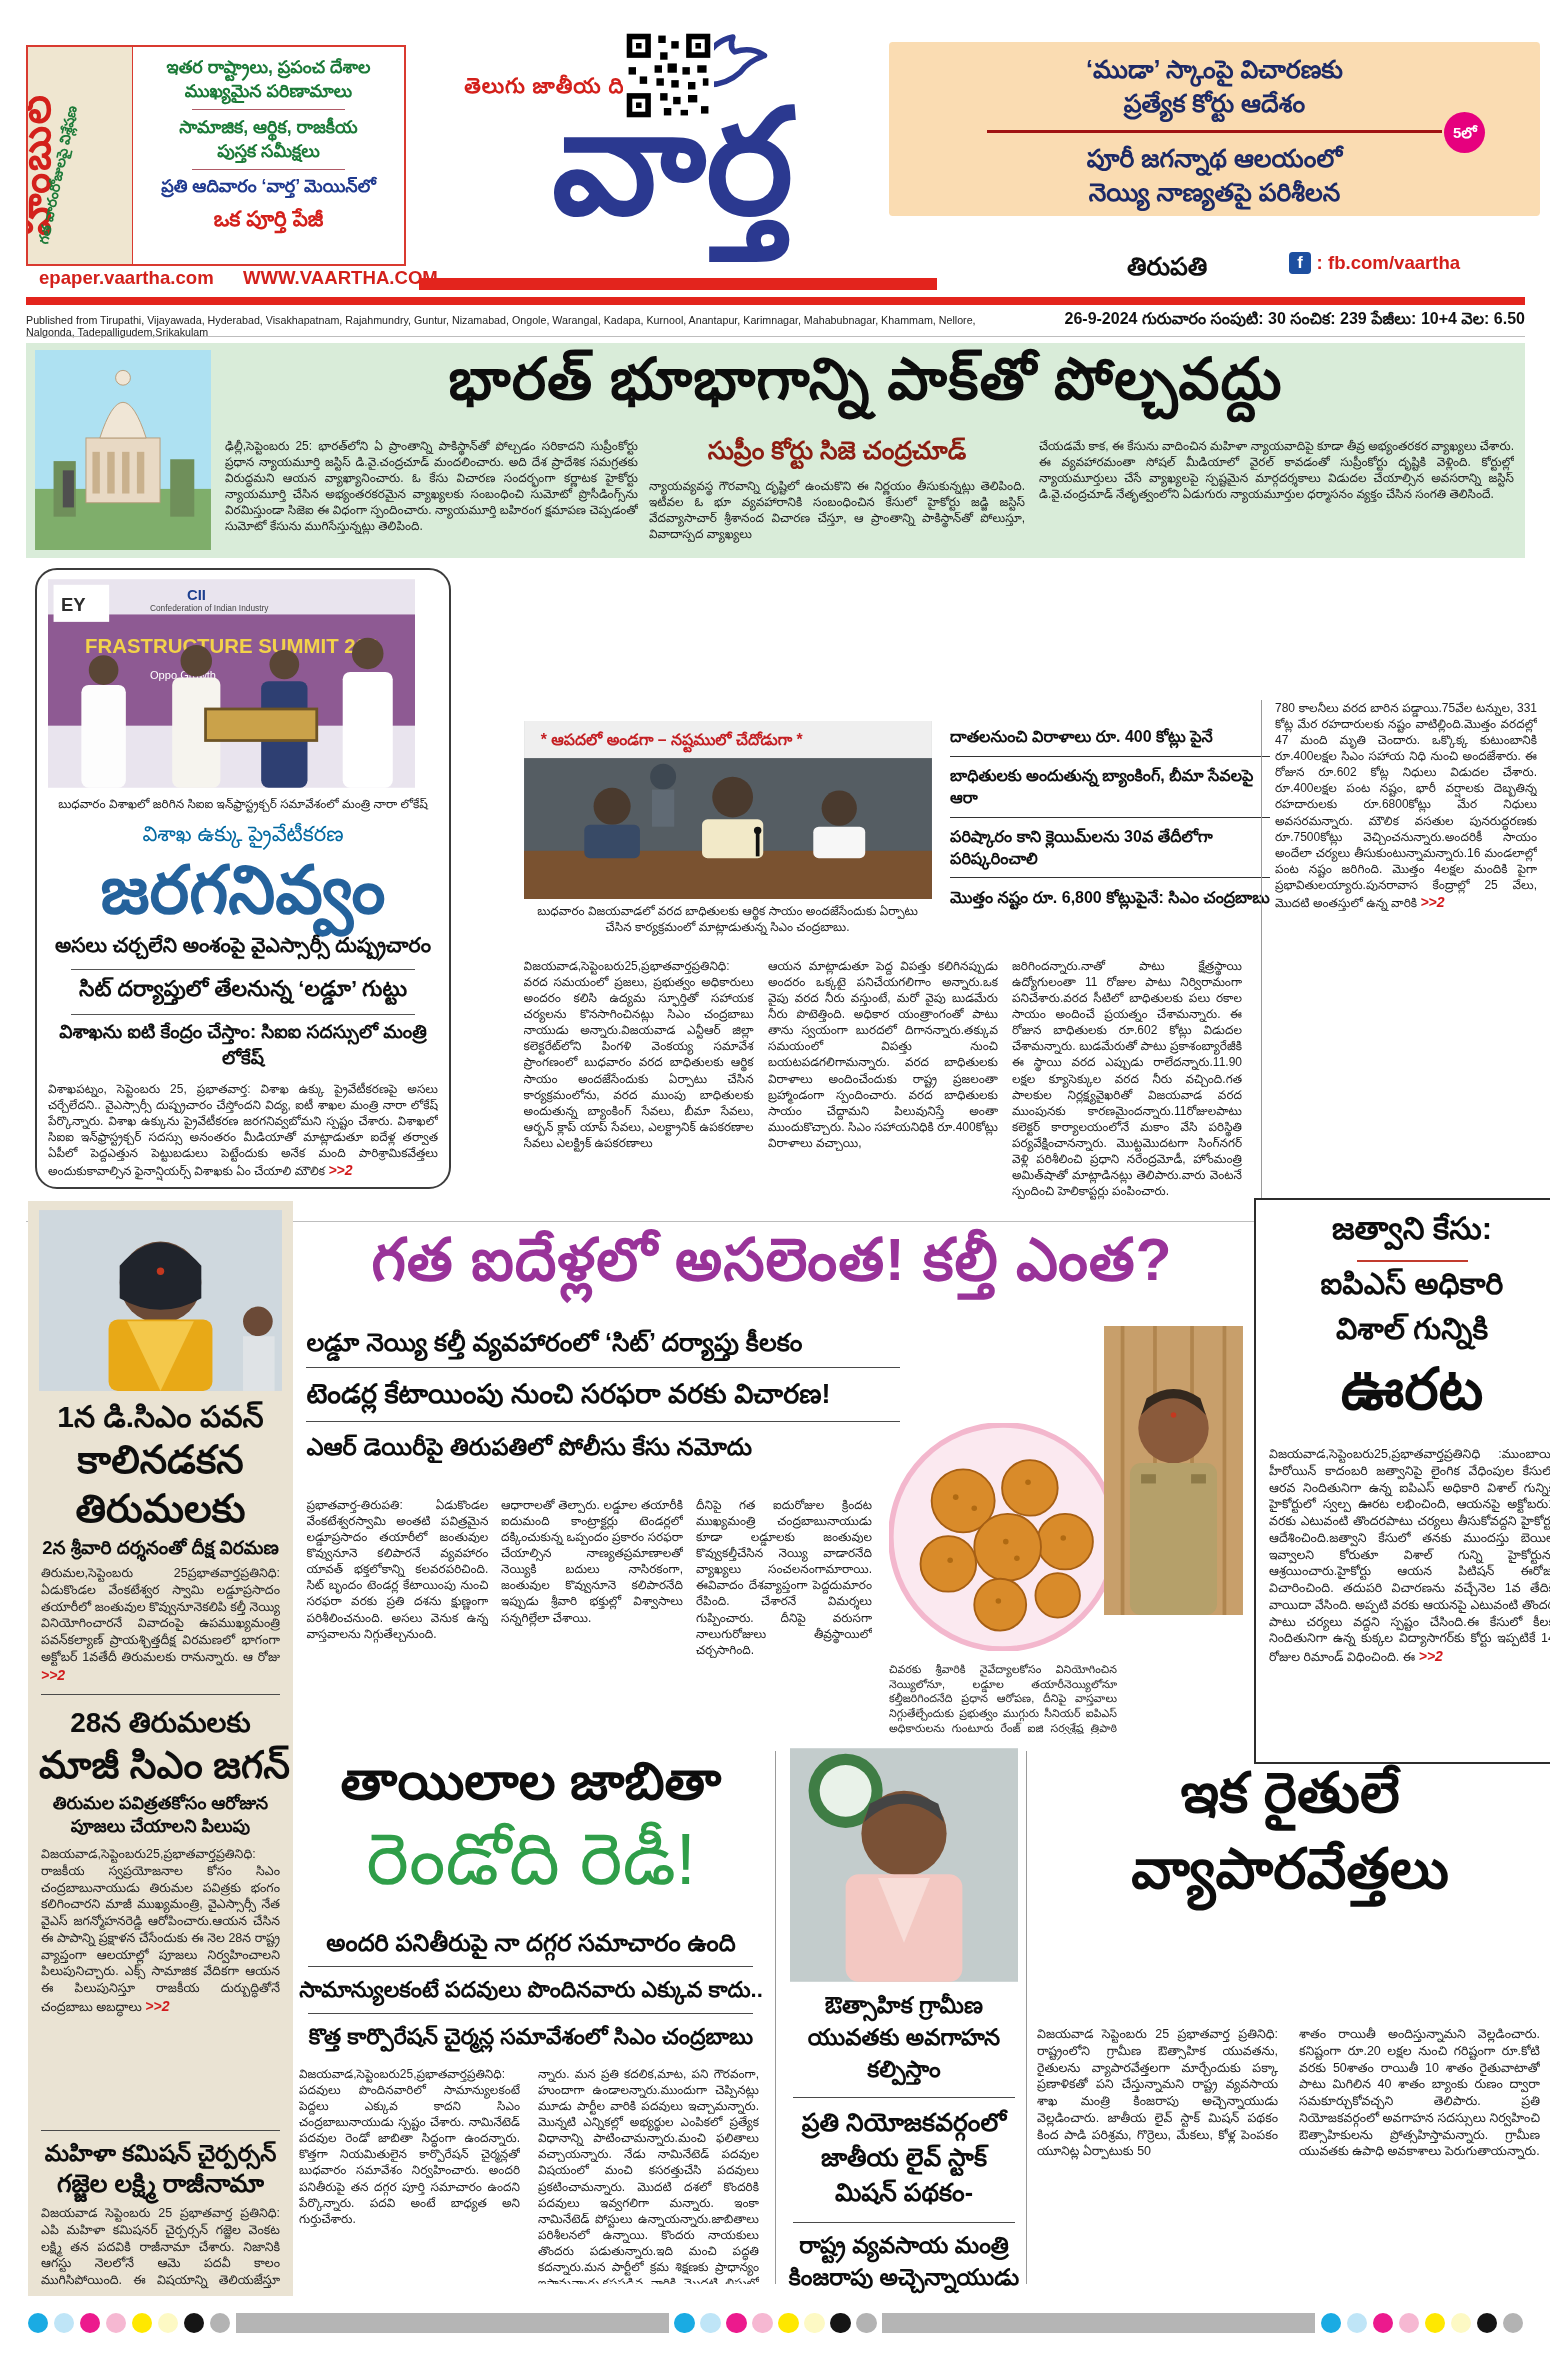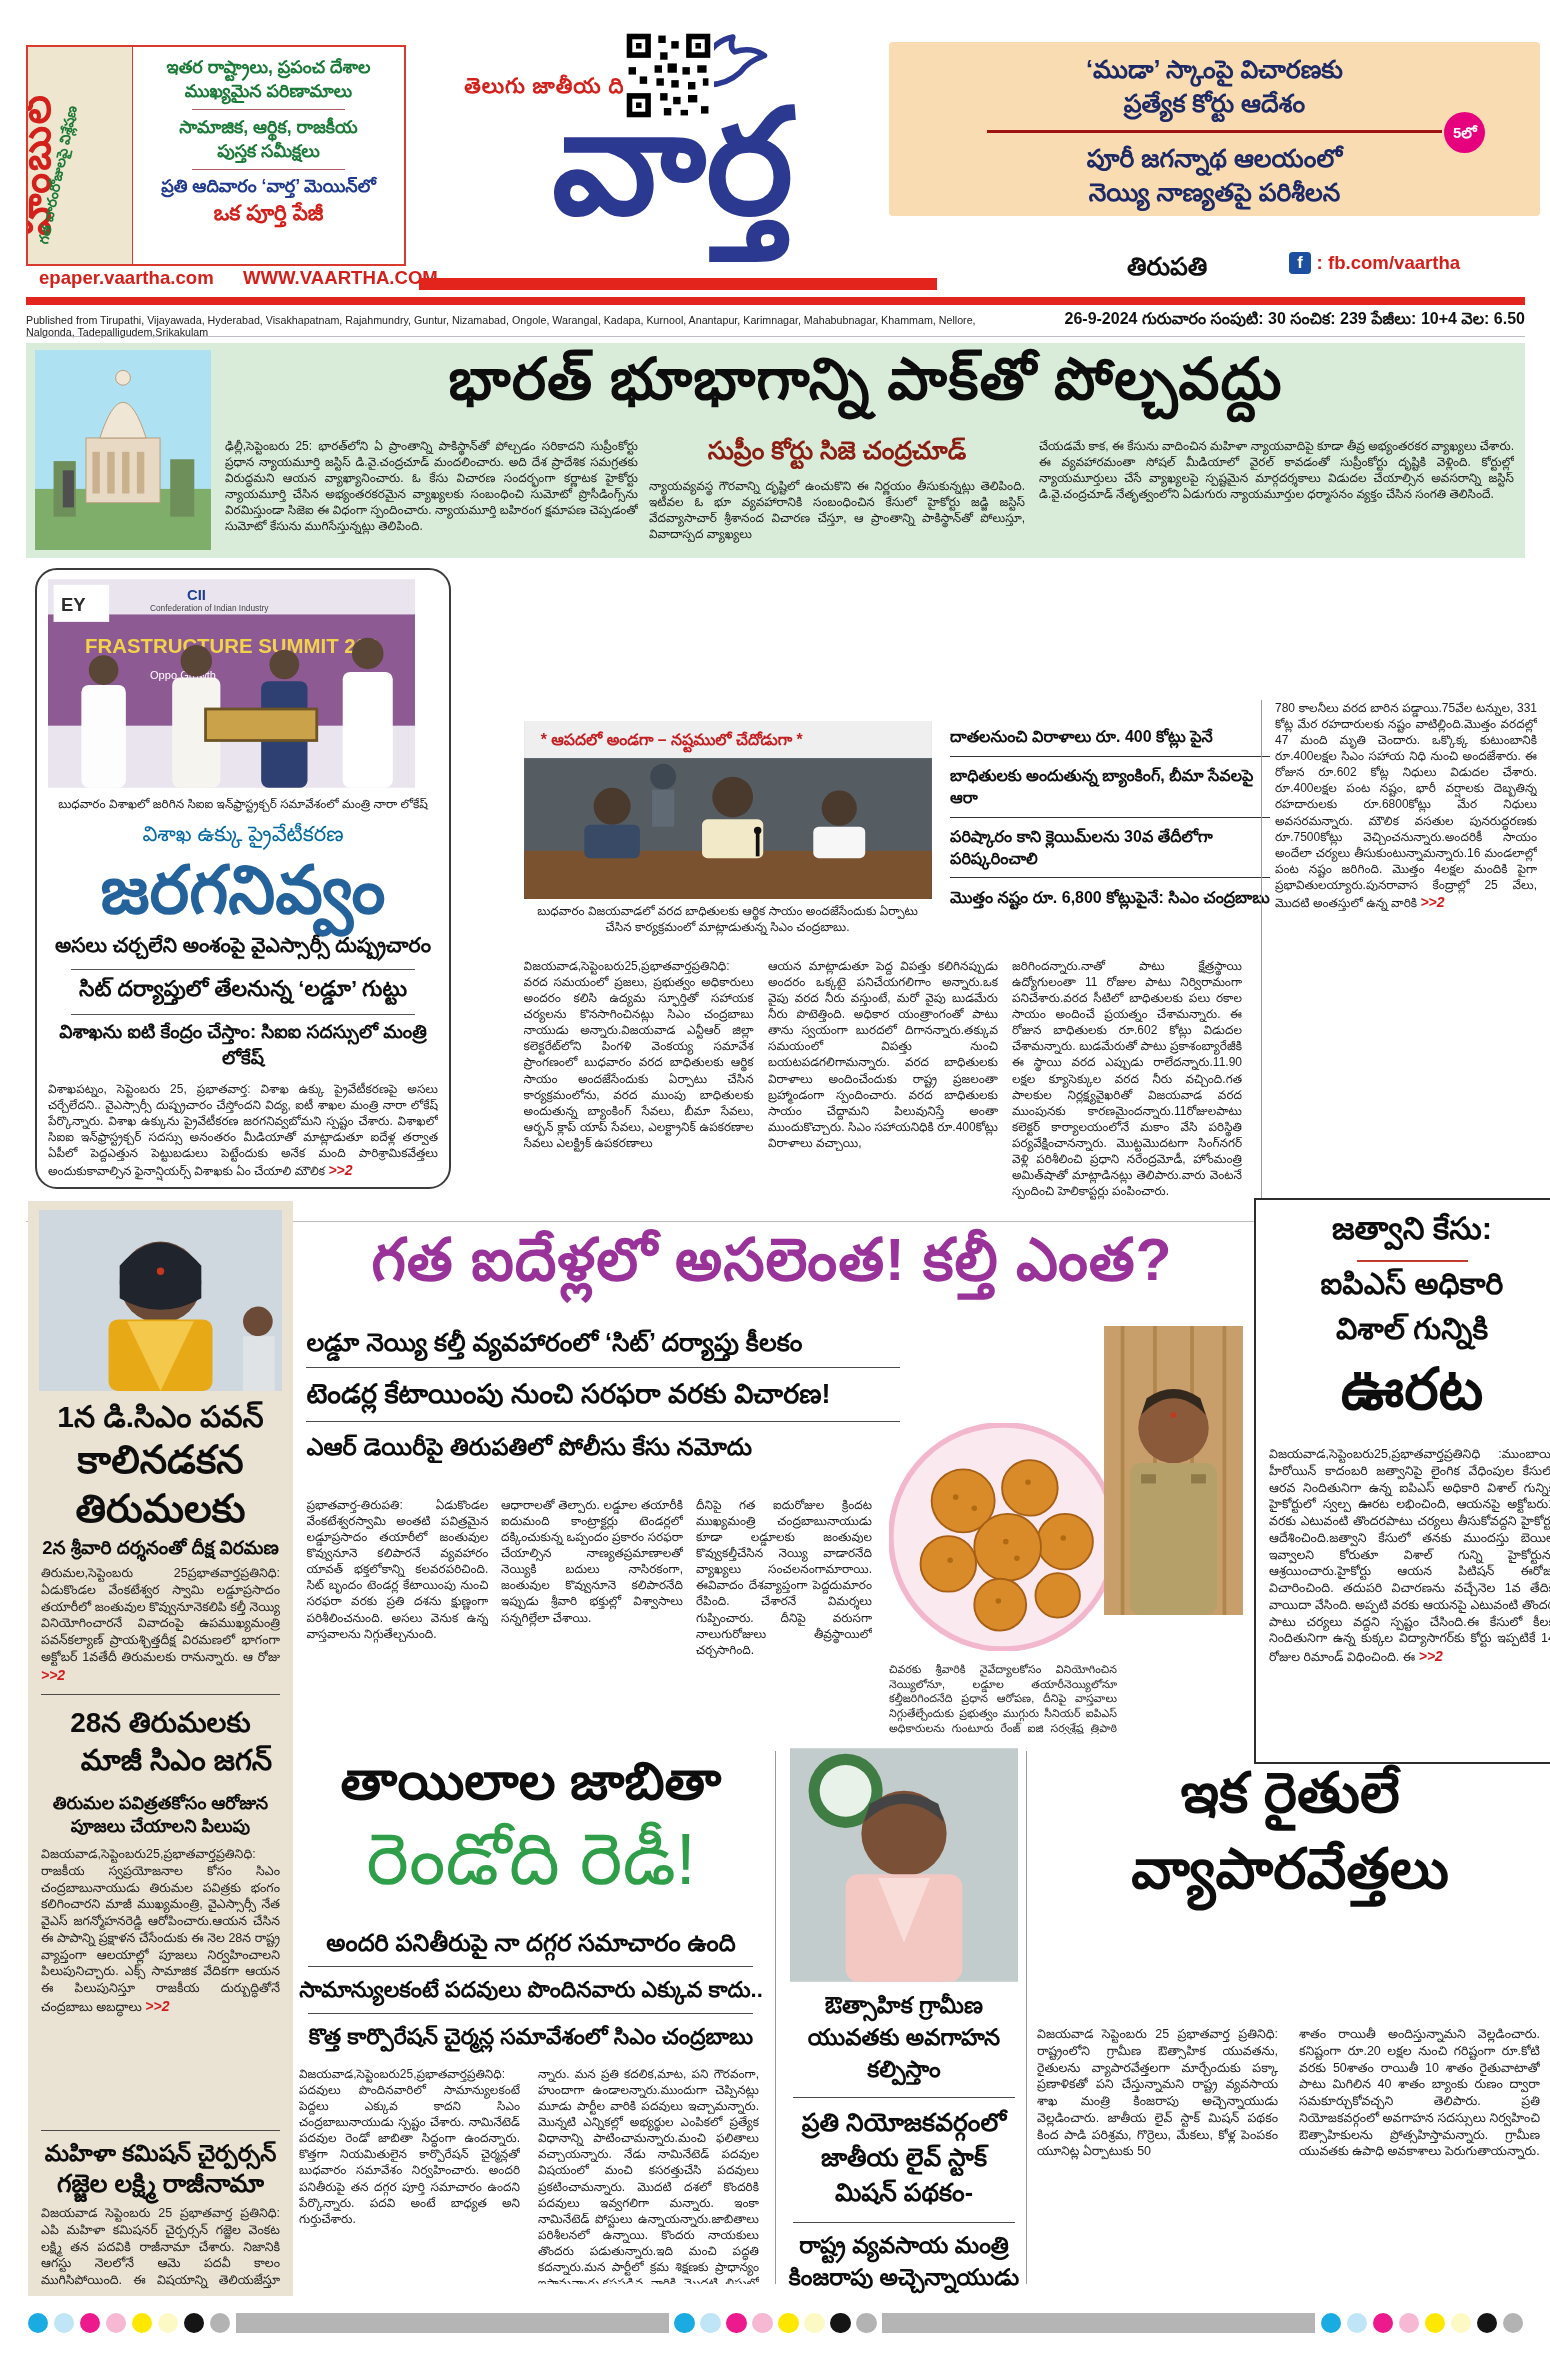--- a/index.html
+++ b/index.html
@@ -15,21 +15,21 @@
   
   .promo{border:2.3px solid #d93a30;background:#fff;display:flex}
   .promo-side{width:104px;background:#efe6d0;position:relative;border-right:1.9px solid #d93a30;overflow:hidden}
   .promo-title{position:absolute;left:-58px;top:89px;transform:rotate(-90deg);transform-origin:center;
                color:#d3201b;font-weight:bold;font-size:41px;letter-spacing:1.9px;white-space:nowrap}
   .promo-script{position:absolute;left:7.4px;top:195px;transform:rotate(-78deg);transform-origin:left top;
                 color:#1c7a38;font-size:14px;font-weight:bold;white-space:nowrap}
   .promo-main{flex:1;padding:9.3px 7.4px;text-align:center}
   .promo-green{color:#1c7a38;font-weight:bold;font-size:17.6px;line-height:1.35}
   .promo-navy{color:#203a8f;font-weight:bold;font-size:17.6px;margin-top:3px}
-  .promo-red{color:#d3201b;font-weight:bold;font-size:21.3px;margin-top:0}
+  .promo-red{color:#d3201b;font-weight:bold;font-size:21.3px;margin-top:6px}
   .promo-rule{width:60%;margin:5.6px auto;border-top:1.4px solid #b05a66}
   .url{color:#d3201b;font-weight:bold;font-size:18.6px}
   .tagline{color:#d3201b;font-weight:bold;font-size:21.3px;letter-spacing:0.9px}
   .mast-logo{color:#2b3990;font-weight:bold;font-size:147px;line-height:1;text-align:center}
   .redbar{background:#e3241d}
   .peach{background:#fadcb2;border-radius:3.7px;text-align:center;padding-top:11px}
   .peach .l{color:#1d2a66;font-weight:bold;font-size:25px;line-height:1.35}
   .peach-rule{position:relative;width:70%;margin:9.3px auto;border-top:3.7px solid #a01313}
   .badge5{position:absolute;right:-43px;top:-20.4px;width:41px;height:41px;border-radius:50%;
           background:#e6007e;color:#fff;font-weight:bold;font-size:15px;line-height:41px;text-align:center}
@@ -274,21 +274,21 @@
     <div class="s h-black ctr" style="left:0;top:237px;width:265px;font-size:39px">కాలినడకన</div>
     <div class="s h-black ctr" style="left:0;top:286px;width:265px;font-size:39px">తిరుమలకు</div>
     <div class="s h-black ctr" style="left:0;top:336px;width:265px;font-size:18.6px">2న శ్రీవారి దర్శనంతో దీక్ష విరమణ</div>
     <div class="s body" style="left:13px;top:364px;width:239px;height:121px;font-size:12.5px">
       <span>తిరుమల,సెప్టెంబరు 25ప్రభాతవార్తప్రతినిధి: ఏడుకొండల వేంకటేశ్వర స్వామి లడ్డూప్రసాదం తయారీలో జంతువుల కొవ్వునూనెకలిపి కల్తీ నెయ్యి వినియోగించారనే వివాదంపై ఉపముఖ్యమంత్రి పవన్‌కల్యాణ్ ప్రాయశ్చిత్తదీక్ష విరమణలో భాగంగా అక్టోబర్ 1వతేదీ తిరుమలకు రానున్నారు. ఆ రోజు</span>
       <span class="jump">&gt;&gt;2</span>
     </div>
     <div class="s hr" style="left:13px;top:493px;width:239px"></div>
 
     <div class="s h-black ctr" style="left:0;top:506px;width:265px;font-size:28px">28న తిరుమలకు</div>
-    <div class="s h-black ctr" style="left:16px;top:543px;width:265px;font-size:29px">మాజీ సిఎం జగన్</div>
+    <div class="s h-black ctr" style="left:4px;top:543px;width:265px;font-size:38px">మాజీ సిఎం జగన్</div>
     <div class="s h-black ctr" style="left:0;top:592px;width:265px;font-size:17.6px">తిరుమల పవిత్రతకోసం ఆరోజున</div>
     <div class="s h-black ctr" style="left:0;top:615px;width:265px;font-size:17.6px">పూజలు చేయాలని పిలుపు</div>
     <div class="s body" style="left:13px;top:645px;width:239px;height:276px;font-size:12.5px">
       <span>విజయవాడ,సెప్టెంబరు25,ప్రభాతవార్తప్రతినిధి: రాజకీయ స్వప్రయోజనాల కోసం సిఎం చంద్రబాబునాయుడు తిరుమల పవిత్రకు భంగం కలిగించారని మాజీ ముఖ్యమంత్రి, వైఎస్సార్సీ నేత వైఎస్ జగన్మోహనరెడ్డి ఆరోపించారు.ఆయన చేసిన ఈ పాపాన్ని ప్రక్షాళన చేసేందుకు ఈ నెల 28న రాష్ట్ర వ్యాప్తంగా ఆలయాల్లో పూజలు నిర్వహించాలని పిలుపునిచ్చారు. ఎక్స్ సామాజిక వేదికగా ఆయన ఈ పిలుపునిస్తూ రాజకీయ దుర్బుద్ధితోనే చంద్రబాబు అబద్ధాలు</span>
       <span class="jump">&gt;&gt;2</span>
     </div>
     <div class="s hr" style="left:13px;top:929px;width:239px"></div>
 
     <div class="s h-black ctr" style="left:0;top:939px;width:265px;font-size:23px">మహిళా కమిషన్ చైర్పర్సన్</div>
     <div class="s h-black ctr" style="left:0;top:968px;width:265px;font-size:25px">గజ్జెల లక్ష్మి రాజీనామా</div>

